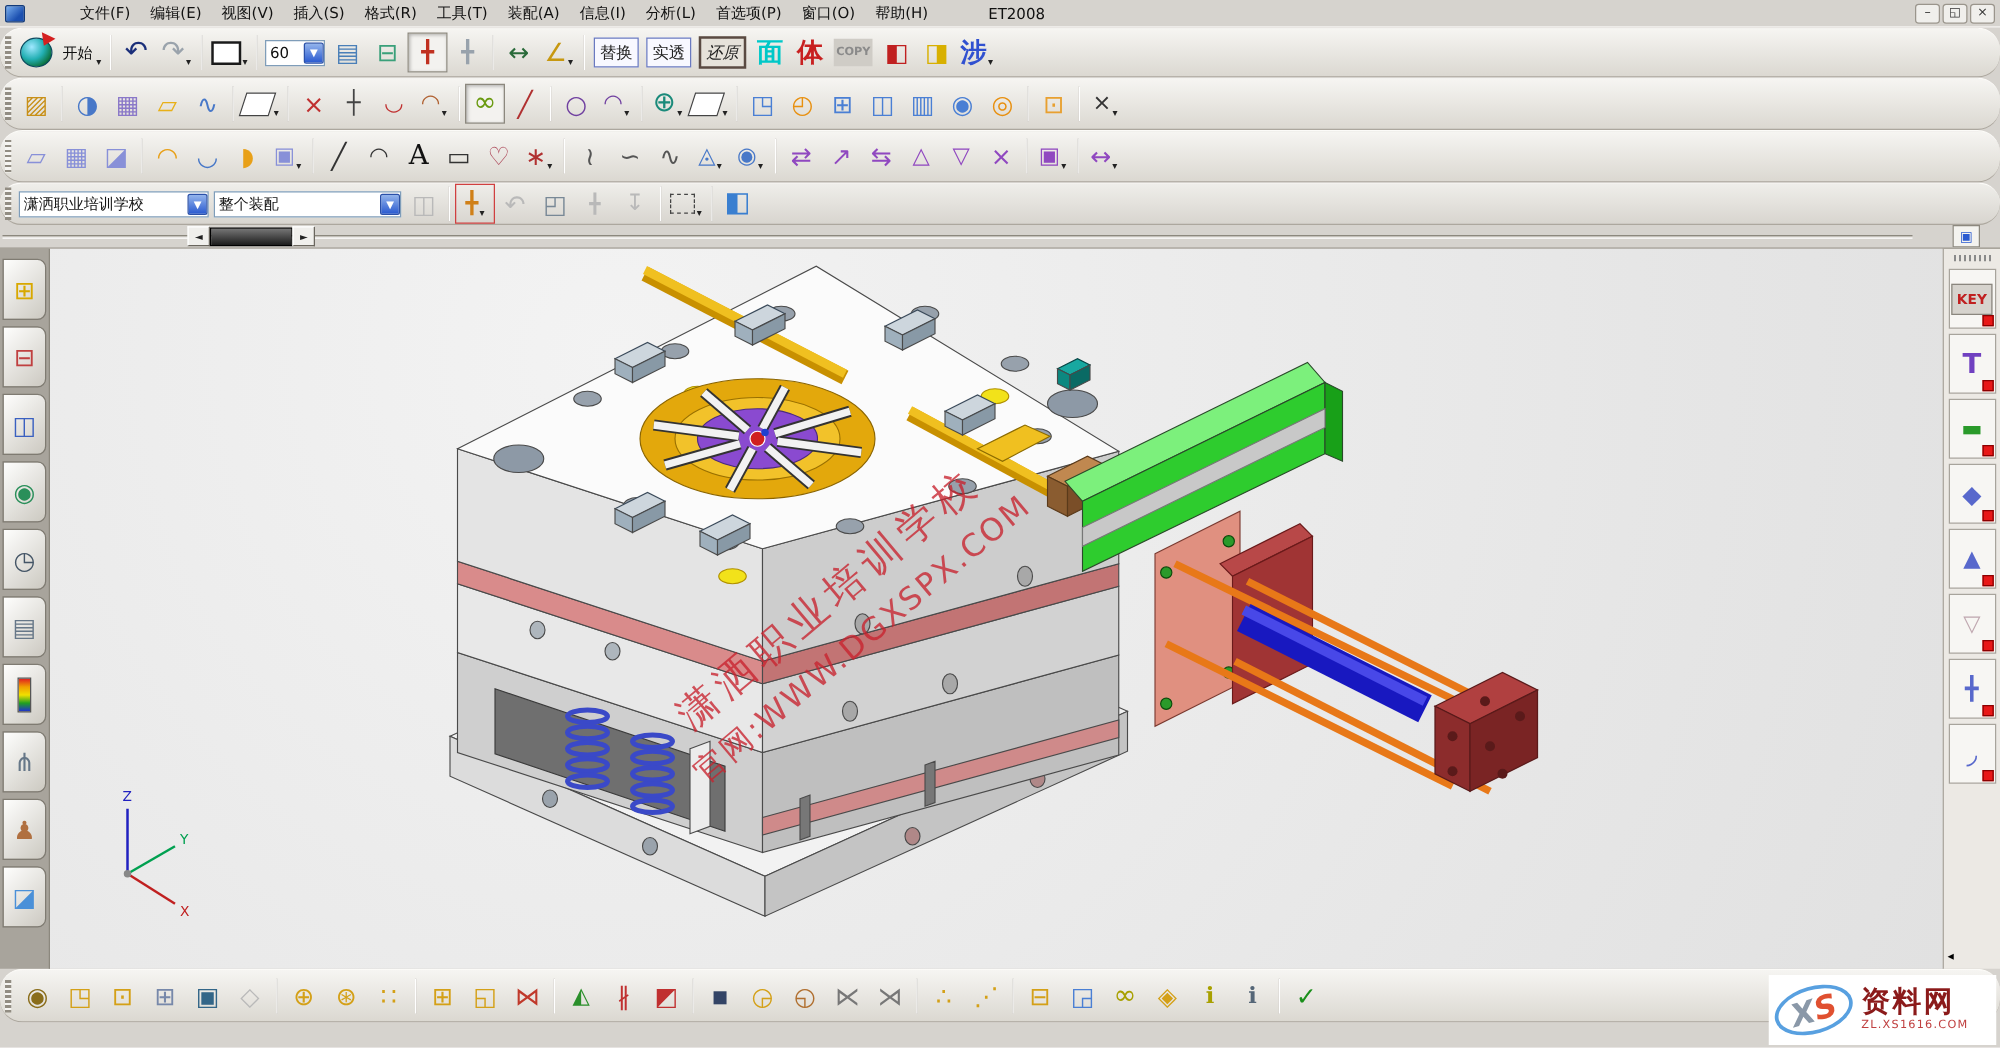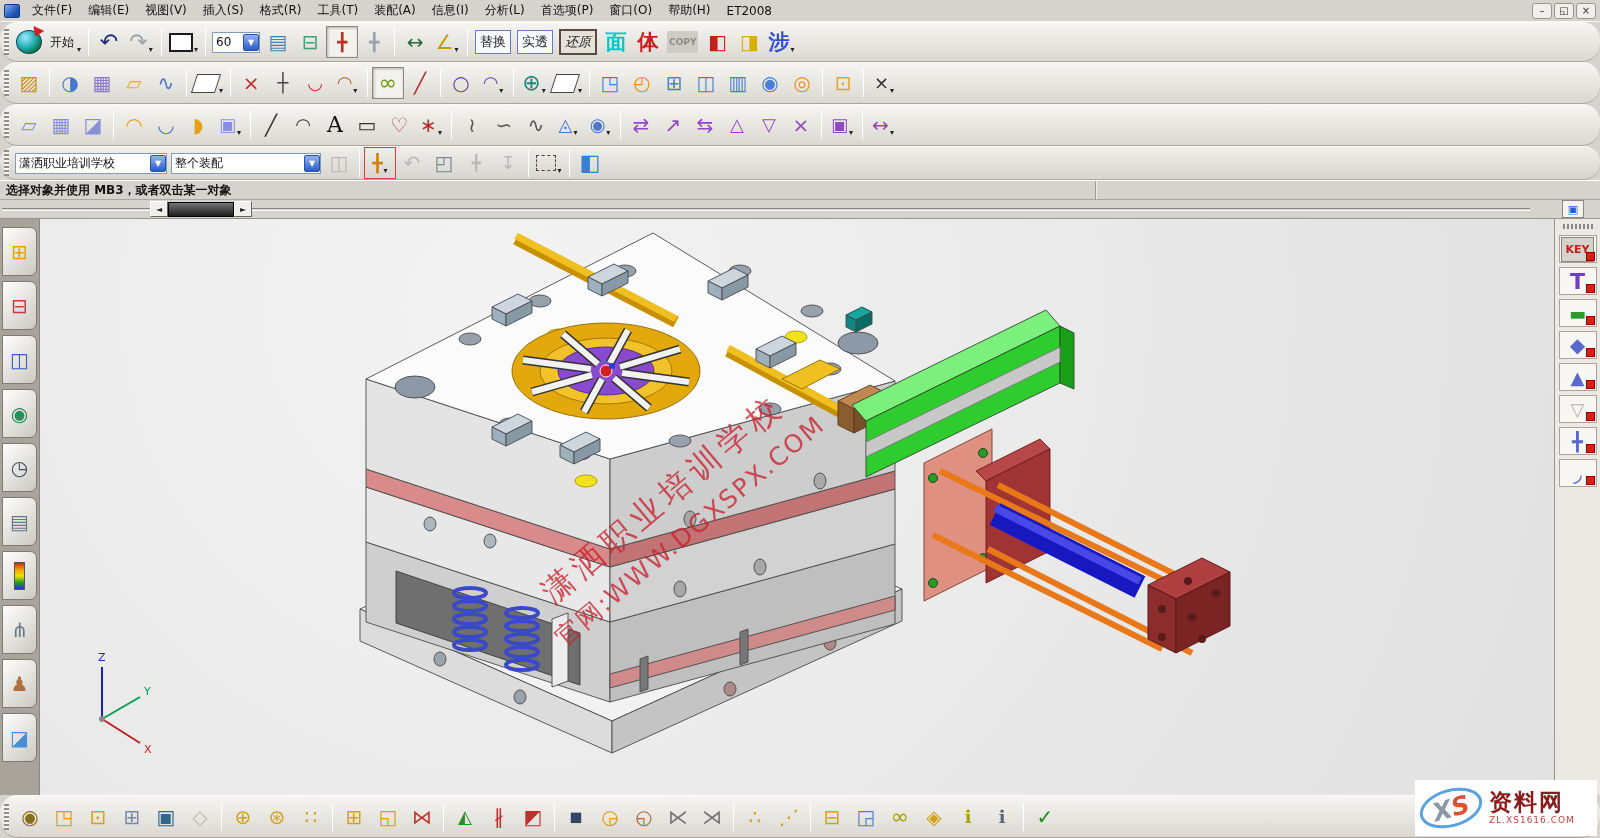--- a/index.html
+++ b/index.html
@@ -1,20 +1,20 @@
 <!DOCTYPE html>
 <html><head>
 <meta charset="utf-8">
 <style>
   * { margin:0; padding:0; box-sizing:border-box; }
   html,body { width:1600px; height:838px; overflow:hidden; font-family:"DejaVu Sans","Liberation Sans",sans-serif; font-size:12px; }
   .app { width:1600px; height:838px; position:relative; background:#d6d3ce; overflow:hidden; }
 
   
-  .menubar { height:22px; display:flex; align-items:center; padding:0 4px; background:#d6d3ce; border-bottom:1px solid #f5f4f1; }
+  .menubar { height:22px; display:flex; align-items:center; padding:0 4px; background:#d6d3ce; border-bottom:1px solid #f5f4f1;gap:32px; }
   .appicon { width:16px; height:14px; margin-right:4px; background:linear-gradient(135deg,#7ab0f0 0%,#1c50b0 70%); border:1px solid #123a7a; border-radius:2px; }
   .menus { display:flex; align-items:center; }
   .menu-item { padding:2px 8px; color:#111; cursor:default; white-space:nowrap; }
   .menu-et { padding:2px 8px; color:#111; }
   .winbtns { margin-left:auto; display:flex; gap:2px; }
   .winbtn { width:20px; height:16px; background:#f0efec; border:1px solid #9a958c; border-radius:3px; font-size:10px; line-height:13px; text-align:center; color:#333; }
 
   
   .tbar { display:flex; align-items:center; padding:0 3px; background:linear-gradient(#f6f5f2,#dbd8d1); border-top:1px solid #fcfbf8; border-bottom:1px solid #aca79e; position:relative;border-radius:18px; }
   .row1 { height:40px; } .row2 { height:42px; } .row3 { height:42px; }
@@ -55,21 +55,21 @@
 
   
   .main { display:flex; height:576px; }
   .leftbar { width:40px; background:#a8a49c; display:flex; flex-direction:column; align-items:center; padding-top:8px; gap:5px; border-right:1px solid #8c887e; }
   .ltab { width:35px; height:49px; background:linear-gradient(135deg,#fefefd,#ccc9c1); border:1px solid #7f7b72; border-radius:0 7px 7px 0; display:flex; align-items:center; justify-content:center; }
   .rainbowbar { width:11px; height:28px; background:linear-gradient(#e02020,#f0a000,#f0e000,#20a020,#2030d0); border:1px solid #555; }
   .viewport { flex:1; position:relative; background:radial-gradient(circle at 30% 15%,#f3f3f3 0%,#e6e6e6 70%,#e1e1e1 100%); }
   .viewport svg { position:absolute; inset:0; width:100%; height:100%; }
   .rightbar { width:46px; background:#ece9e4; border-left:1px solid #9a958c; display:flex; flex-direction:column; align-items:center; padding-top:3px; }
   .pdots { width:30px; height:5px; background:repeating-linear-gradient(90deg,#8a8a8a 0 2px,transparent 2px 4px); margin:2px 0 4px; }
-  .pitem { width:38px; height:28px; background:#f7f6f3; border:1px solid #a8a49c; position:relative; display:flex; align-items:center; justify-content:center; margin:2px 0; }
+  .pitem { width:38px; height:48px; background:#f7f6f3; border:1px solid #a8a49c; position:relative; display:flex; align-items:center; justify-content:center; margin:2px 0; }
   .badge { position:absolute; right:1px; bottom:1px; width:9px; height:9px; background:#e81818; border:1px solid #8a0000; }
   .keylbl { color:#c02020; font-weight:bold; font-size:11px; background:#d6d3cd; border:1px solid #8a867e; padding:5px 3px; }
   .tpart { color:#7040c0; font-weight:bold; font-size:22px; }
   .pcollapse { margin-top:auto; margin-bottom:4px; align-self:flex-start; padding-left:3px; font-size:10px; color:#000; }
 
   .bottombar { height:43px; }
   .bottombar .tbtn { min-width:34px; height:34px; }
 
   
   .logo { position:absolute; right:3px; bottom:2px; width:182px; height:56px; background:#fff; z-index:9; display:flex; align-items:center; padding:2px; }
@@ -407,24 +407,20 @@
       <div class="tbtn">
         <span class="marq"></span>
         <span class="caret">▾</span>
       </div>
       <div class="sep"></div>
       <div class="tbtn">
         <span class="glyph" style="color: rgb(58, 127, 208); font-size: 22px;">◧</span>
       </div>
     </div>
 
-  <div class="statusbar">
-    <span class="prompt">选择对象并使用 MB3，或者双击某一对象</span>
-    <div class="statcell"></div>
-  </div>
 
   <div class="scrollrow">
     <div class="track"></div>
     <div class="hsb">
       <div class="sbtn">◄</div>
       <div class="thumb"></div>
       <div class="sbtn">►</div>
     </div>
     <div class="fitbtn">▣</div>
   </div>

